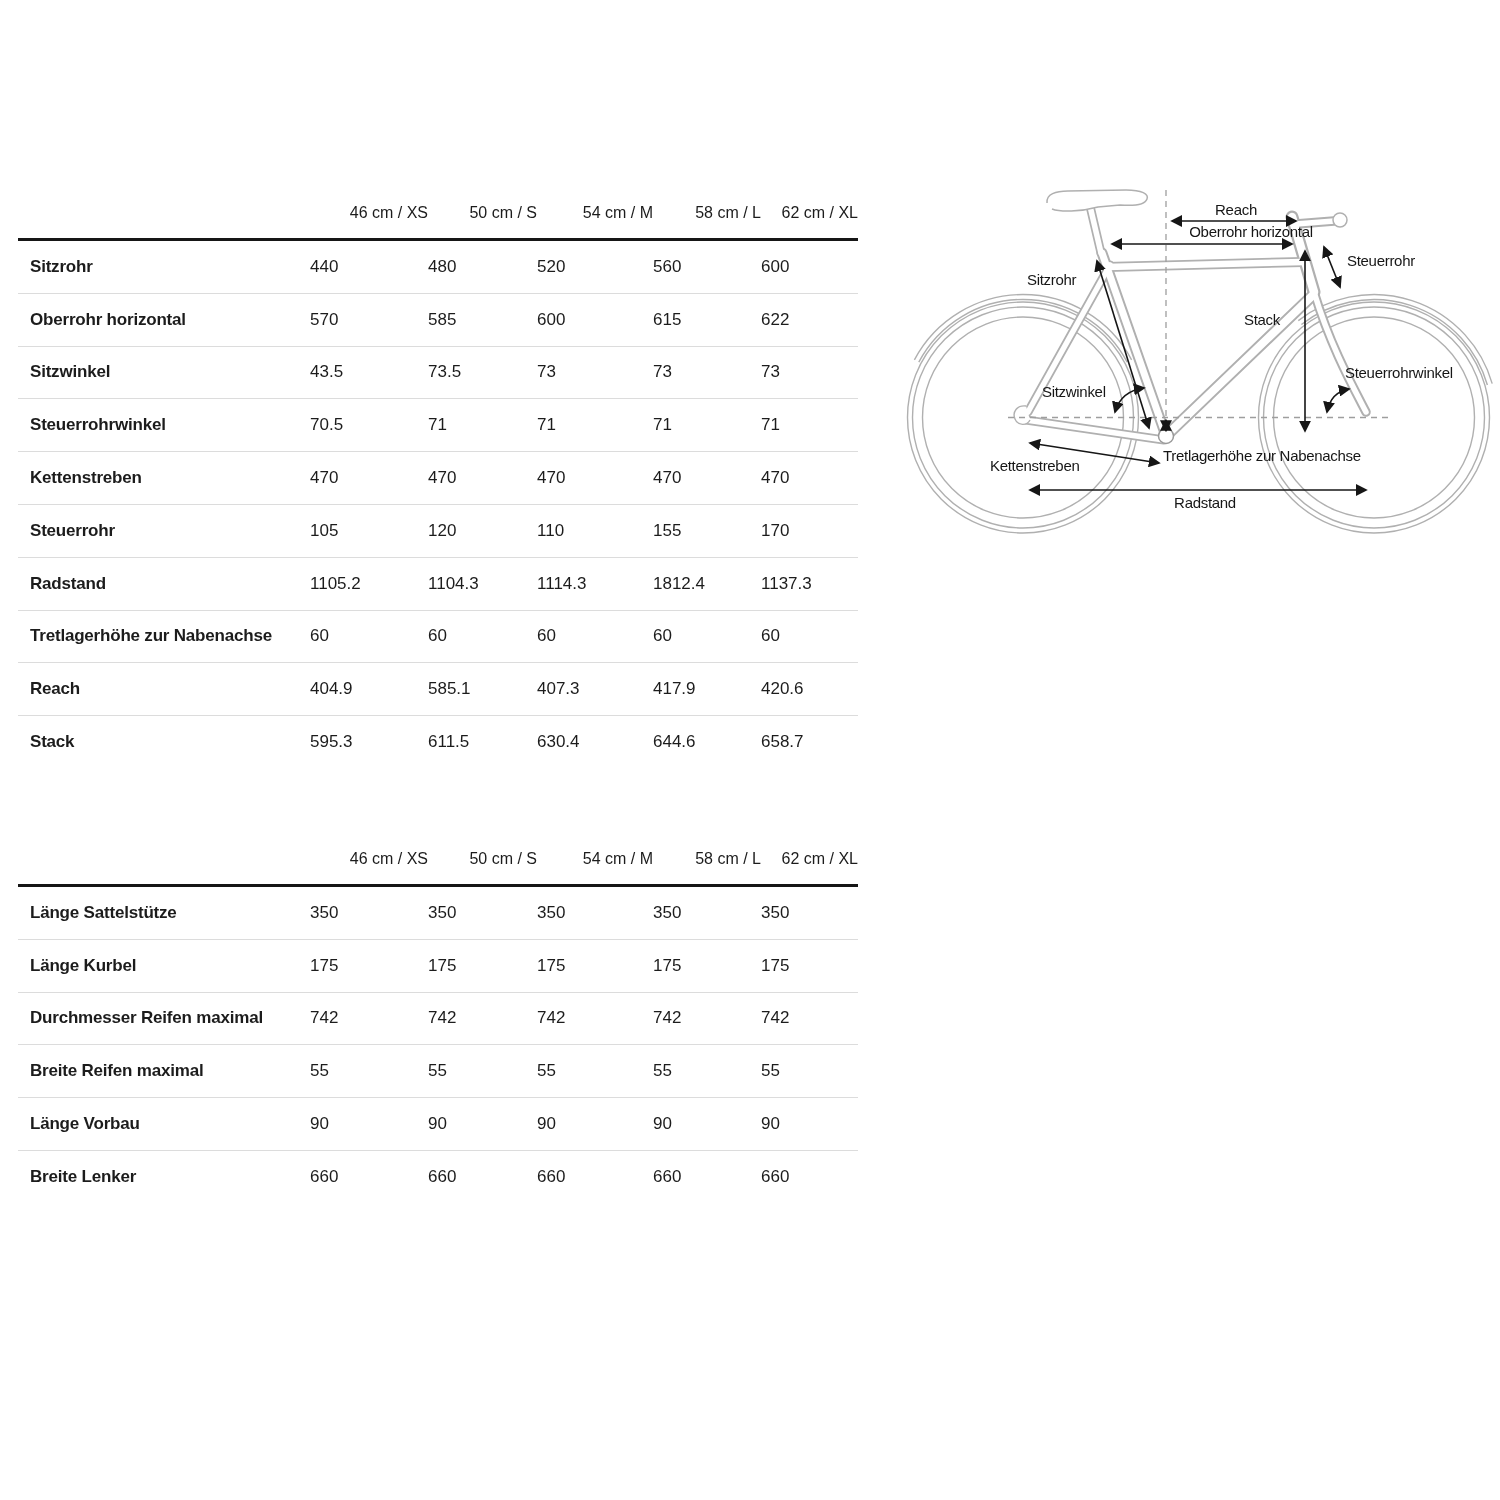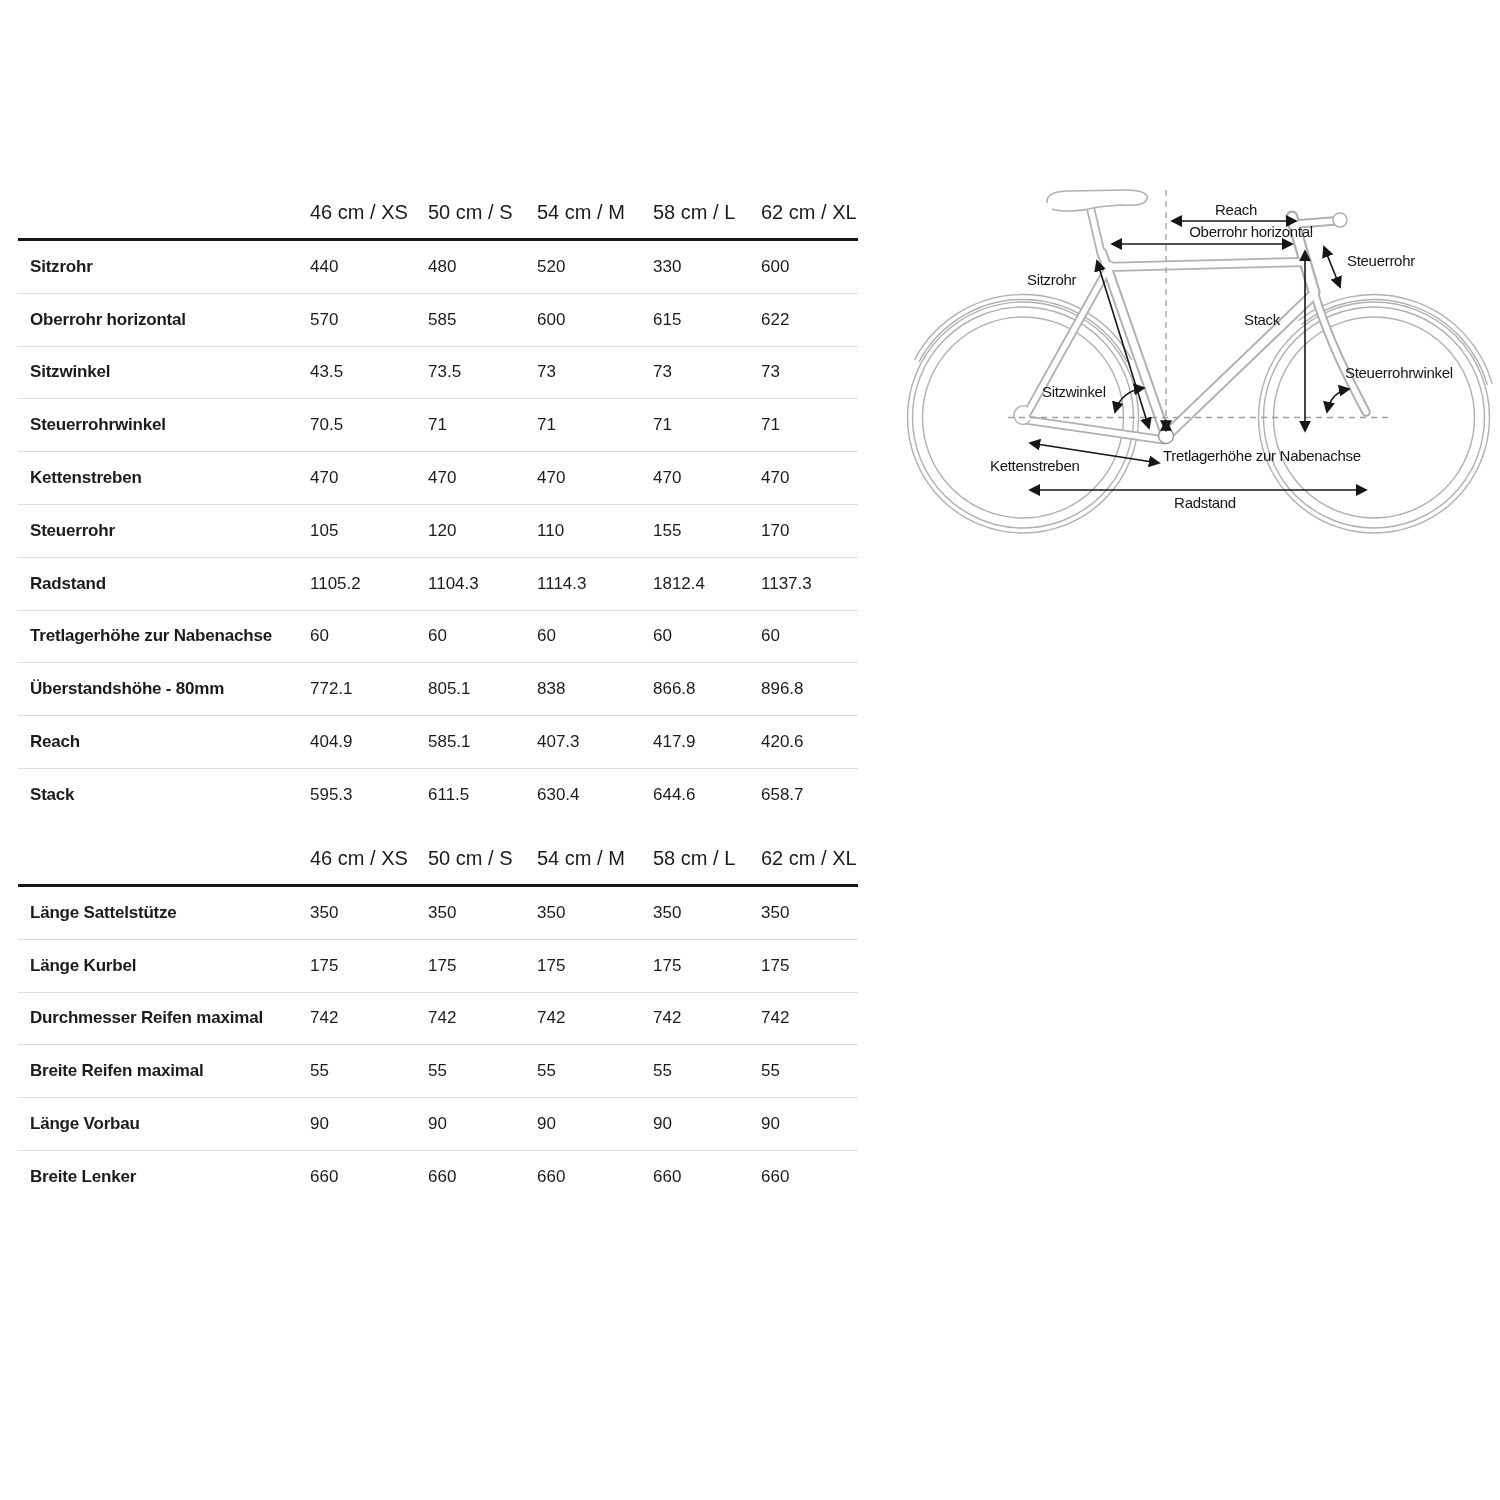--- a/index.html
+++ b/index.html
@@ -7,21 +7,21 @@
        font-family:"Liberation Sans","DejaVu Sans",sans-serif;color:#1c1c1c;}
   .geo-table{position:absolute;left:18px;width:840px;border-collapse:collapse;table-layout:fixed;}
   #table1{top:187px;}
   #table2{top:833px;}
   .geo-table col.c-label{width:292px;}
   .geo-table col.c1{width:118px;}
   .geo-table col.c2{width:109px;}
   .geo-table col.c3{width:116px;}
   .geo-table col.c4{width:108px;}
   .geo-table col.c5{width:97px;}
-  .geo-table thead th{height:51px;font-size:20px;font-weight:400;text-align:left;
+  .geo-table thead th{height:51px;font-size:16px;font-weight:400;text-align:right;
        vertical-align:middle;border-bottom:3px solid #161616;color:#1c1c1c;padding:0;}
   .geo-table tbody td{height:51.8px;font-size:17px;vertical-align:middle;padding:0;
        white-space:nowrap;color:#1c1c1c;}
   .geo-table tbody tr:not(:last-child) td{border-bottom:1px solid #dcdcdc;}
   .geo-table td.rowlabel{font-weight:700;padding-left:12px;letter-spacing:-0.2px;}
   #bike-diagram{position:absolute;left:890px;top:170px;width:610px;height:385px;}
   #bike-diagram text{font-family:"Liberation Sans","DejaVu Sans",sans-serif;
        font-size:15px;fill:#161616;letter-spacing:-0.3px;}
   .tube-out{stroke:#b0b0b0;fill:none;stroke-linecap:round;}
   .tube-in{stroke:#ffffff;fill:none;stroke-linecap:round;}
@@ -50,21 +50,21 @@
         <th>58 cm / L</th>
         <th>62 cm / XL</th>
       </tr>
     </thead>
   <tbody>
       <tr>
         <td class="rowlabel">Sitzrohr</td>
         <td>440</td>
         <td>480</td>
         <td>520</td>
-        <td>330</td>
+        <td>560</td>
         <td>600</td>
       </tr>
       <tr>
         <td class="rowlabel">Oberrohr horizontal</td>
         <td>570</td>
         <td>585</td>
         <td>600</td>
         <td>615</td>
         <td>622</td>
       </tr>
@@ -108,28 +108,20 @@
         <td>1812.4</td>
         <td>1137.3</td>
       </tr>
       <tr>
         <td class="rowlabel">Tretlagerhöhe zur Nabenachse</td>
         <td>60</td>
         <td>60</td>
         <td>60</td>
         <td>60</td>
         <td>60</td>
-      </tr>
-      <tr>
-        <td class="rowlabel">Überstandshöhe - 80mm</td>
-        <td>772.1</td>
-        <td>805.1</td>
-        <td>838</td>
-        <td>866.8</td>
-        <td>896.8</td>
       </tr>
       <tr>
         <td class="rowlabel">Reach</td>
         <td>404.9</td>
         <td>585.1</td>
         <td>407.3</td>
         <td>417.9</td>
         <td>420.6</td>
       </tr>
       <tr>

